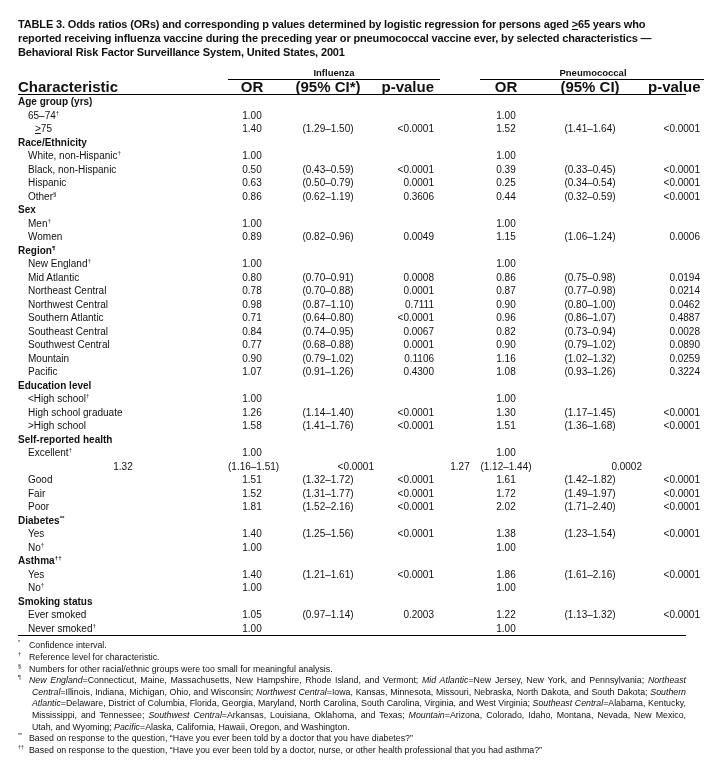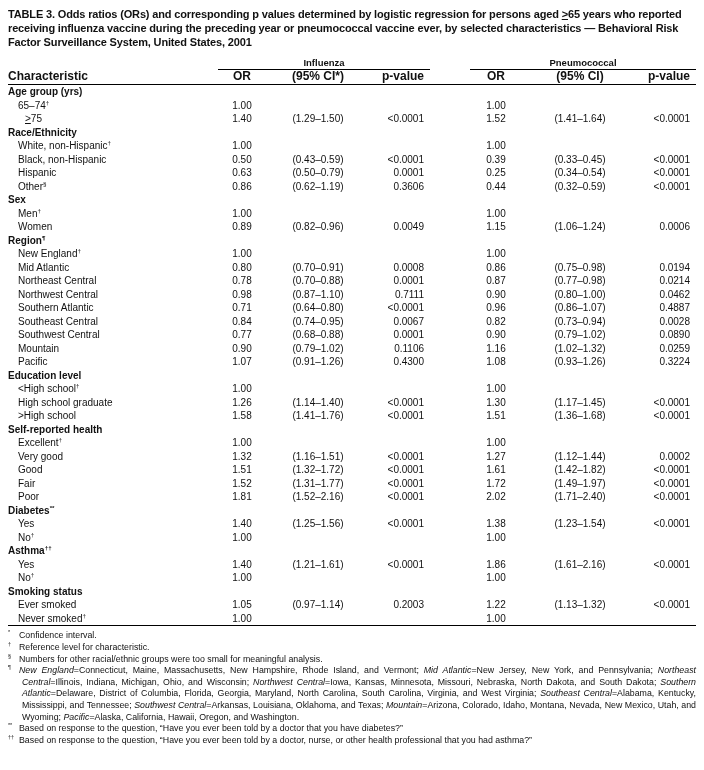--- a/index.html
+++ b/index.html
@@ -3,21 +3,21 @@
 <meta charset="utf-8">
 <style>
   html, body { margin: 0; padding: 0; background: #ffffff; }
   .page {
     position: relative;
     width: 704px; height: 770px;
     background: #ffffff;
     color: #111111;
     font-family: "Liberation Sans", sans-serif;
     box-sizing: border-box;
-    padding: 8px;
+    padding: 18px;
     overflow: hidden;
   }
   .title {
     font-size: 11px;
     line-height: 13.8px;
     font-weight: bold;
     letter-spacing: -0.15px;
     margin-bottom: 7px;
   }
   .title .u, .lbl .u { text-decoration: underline; text-underline-offset: 1px; }
@@ -28,21 +28,21 @@
     grid-template-columns: 210px 48px 104px 60px 40px 52px 116px 58px;
     align-items: baseline;
   }
   .spanner-row { height: 13px; line-height: 13px; font-size: 9.5px; font-weight: bold; }
   .spanner { text-align: center; border-bottom: 1px solid #000; grid-row: 1; }
   .spanner.flu  { grid-column: 2 / 5; }
   .spanner.pneu { grid-column: 6 / 9; }
 
   .header-row {
     height: 15px; line-height: 15px;
-    font-size: 12px; font-weight: bold;
+    font-size: 15px; font-weight: bold;
     border-bottom: 1.5px solid #000;
   }
   .cell.or { text-align: center; }
   .cell.ci { text-align: center; white-space: nowrap; }
   .cell.p  { text-align: right; padding-right: 6px; white-space: nowrap; }
 
   #table-body { border-bottom: 1.5px solid #000; }
   .row { height: 13.5px; line-height: 13.5px; font-size: 10px; }
   .row .lbl { white-space: nowrap; }
   .row.section .lbl { grid-column: 1 / -1; font-weight: bold; }
@@ -306,21 +306,20 @@
           <div class="cell lbl"><span>Excellent</span><sup>†</sup></div>
           <div class="cell or">1.00</div>
           <div class="cell ci"></div>
           <div class="cell p"></div>
           <div class="cell gap"></div>
           <div class="cell or">1.00</div>
           <div class="cell ci"></div>
           <div class="cell p"></div>
         </div>
         <div class="grid-row row item">
-          <div class="cell lbl"><span>Very good</span></div>
           <div class="cell or">1.32</div>
           <div class="cell ci">(1.16–1.51)</div>
           <div class="cell p">&lt;0.0001</div>
           <div class="cell gap"></div>
           <div class="cell or">1.27</div>
           <div class="cell ci">(1.12–1.44)</div>
           <div class="cell p">0.0002</div>
         </div>
         <div class="grid-row row item">
           <div class="cell lbl"><span>Good</span></div>

